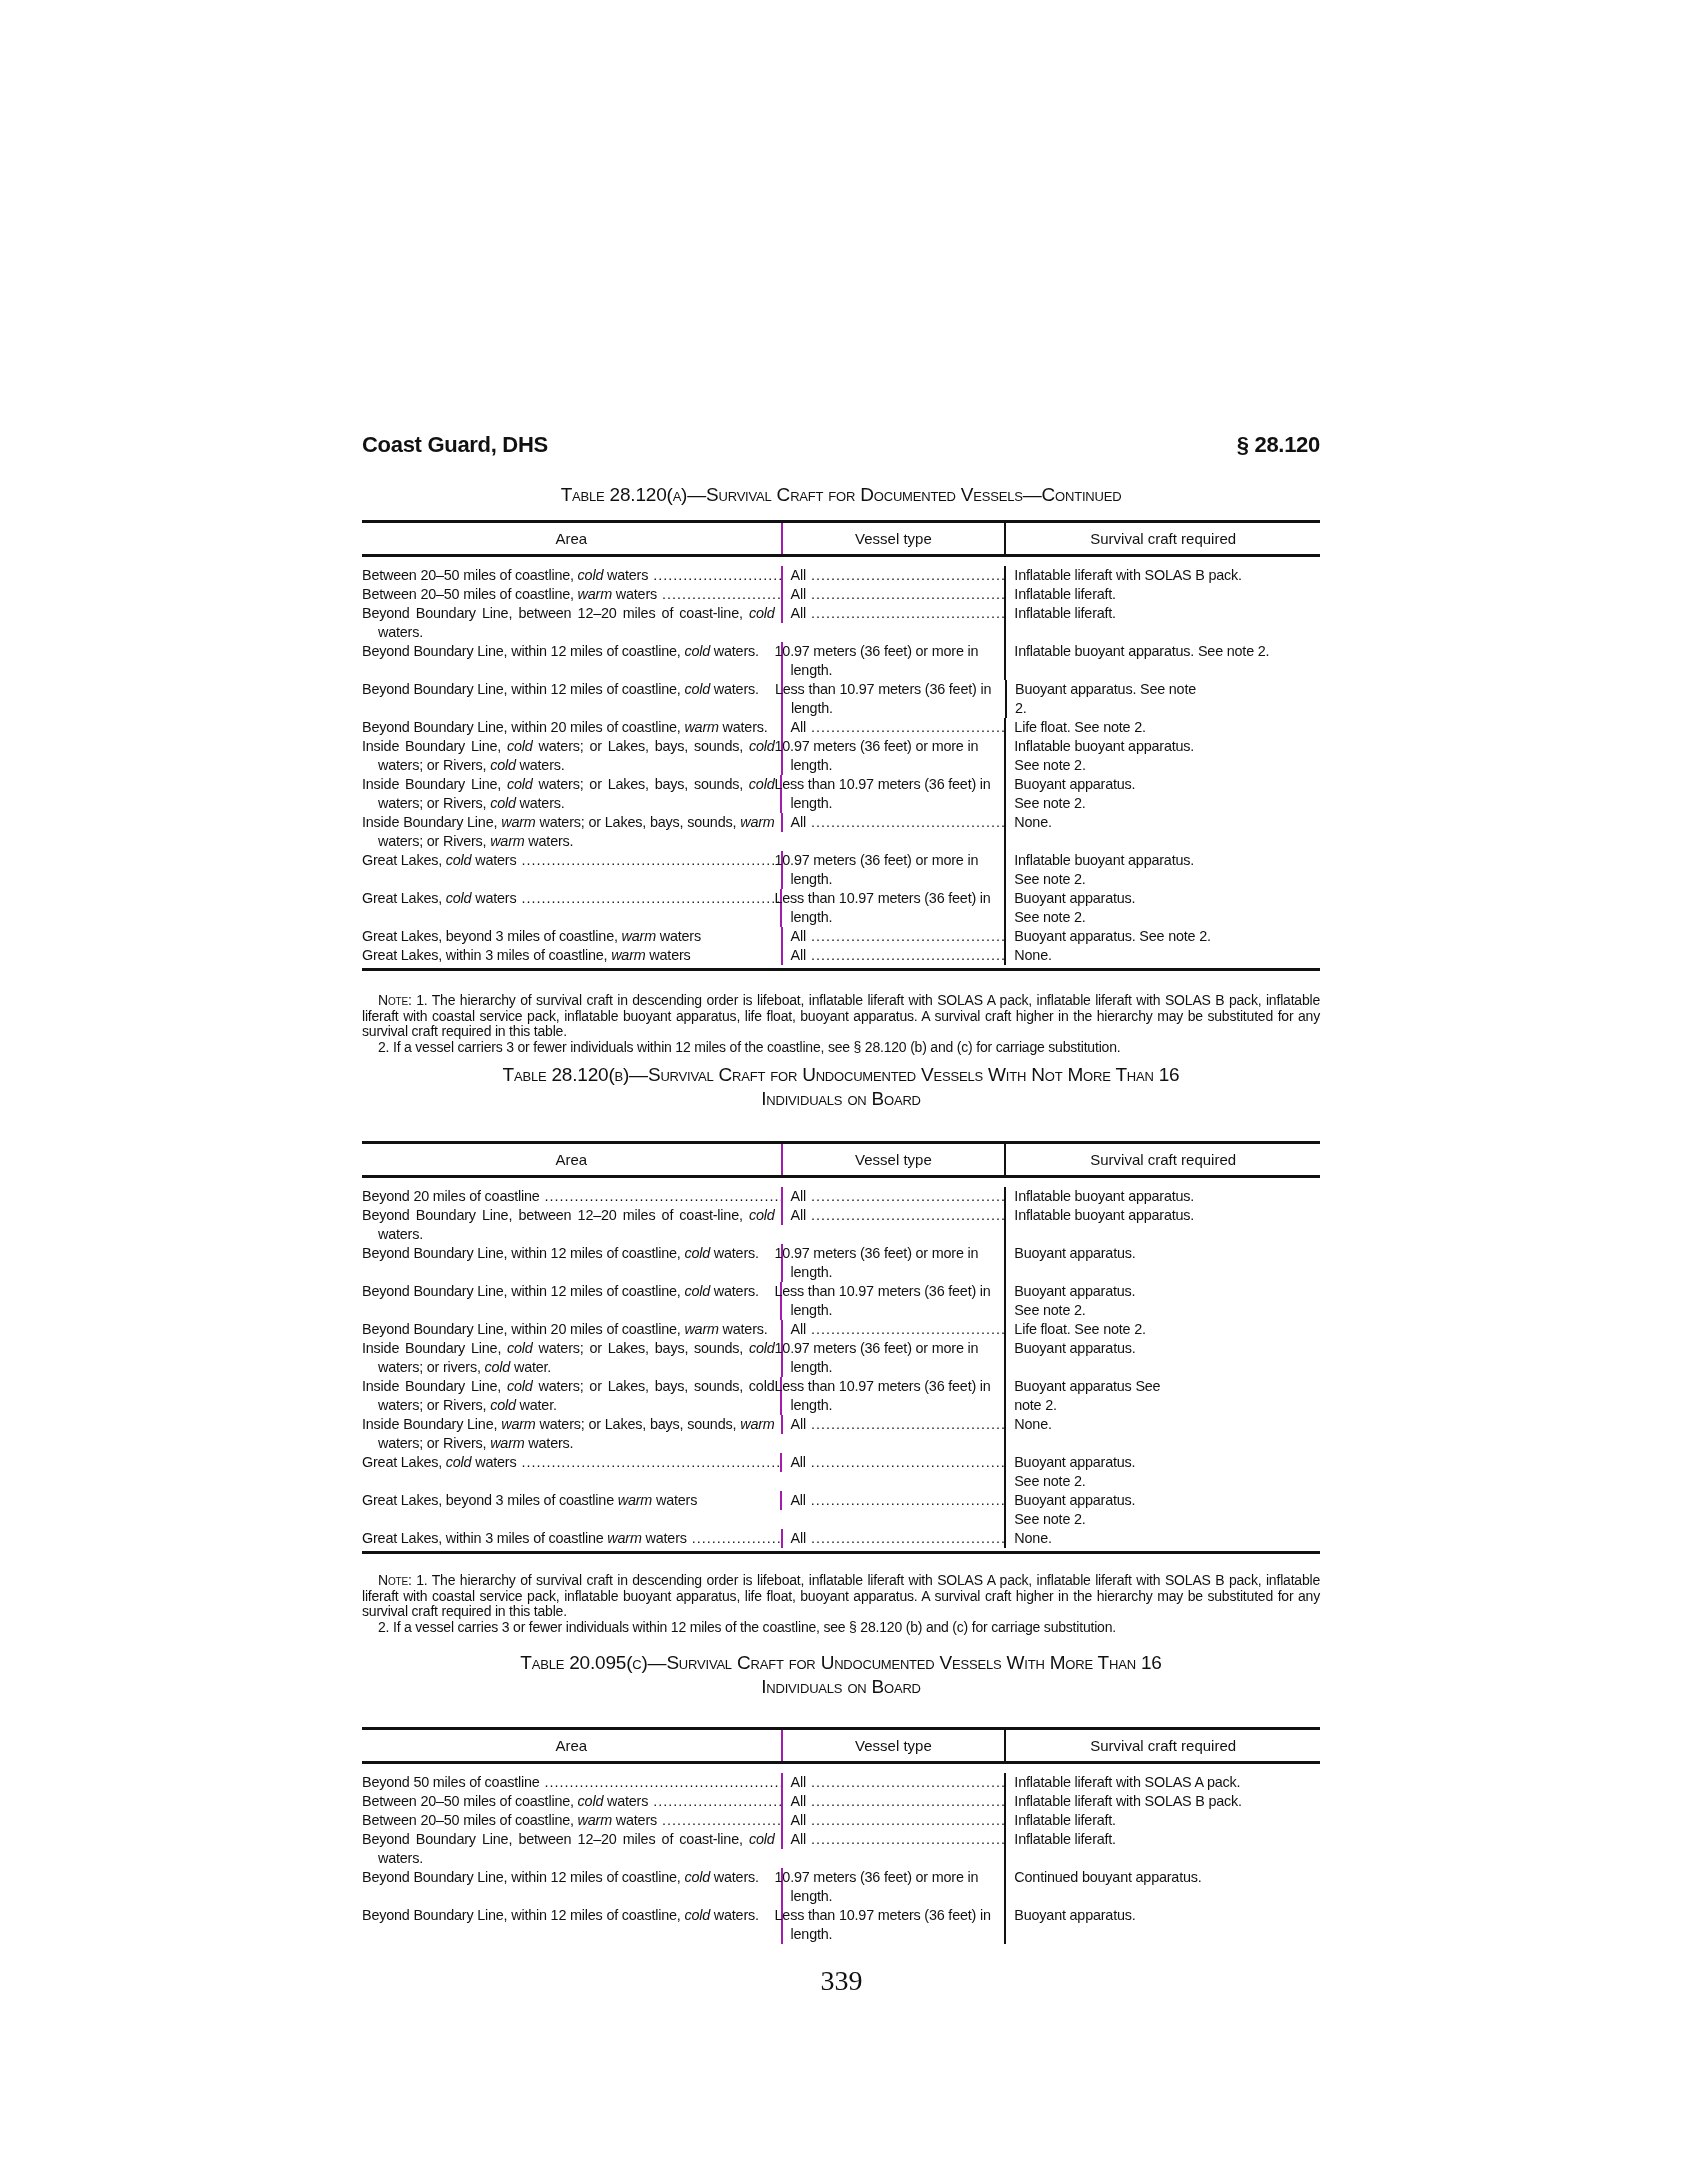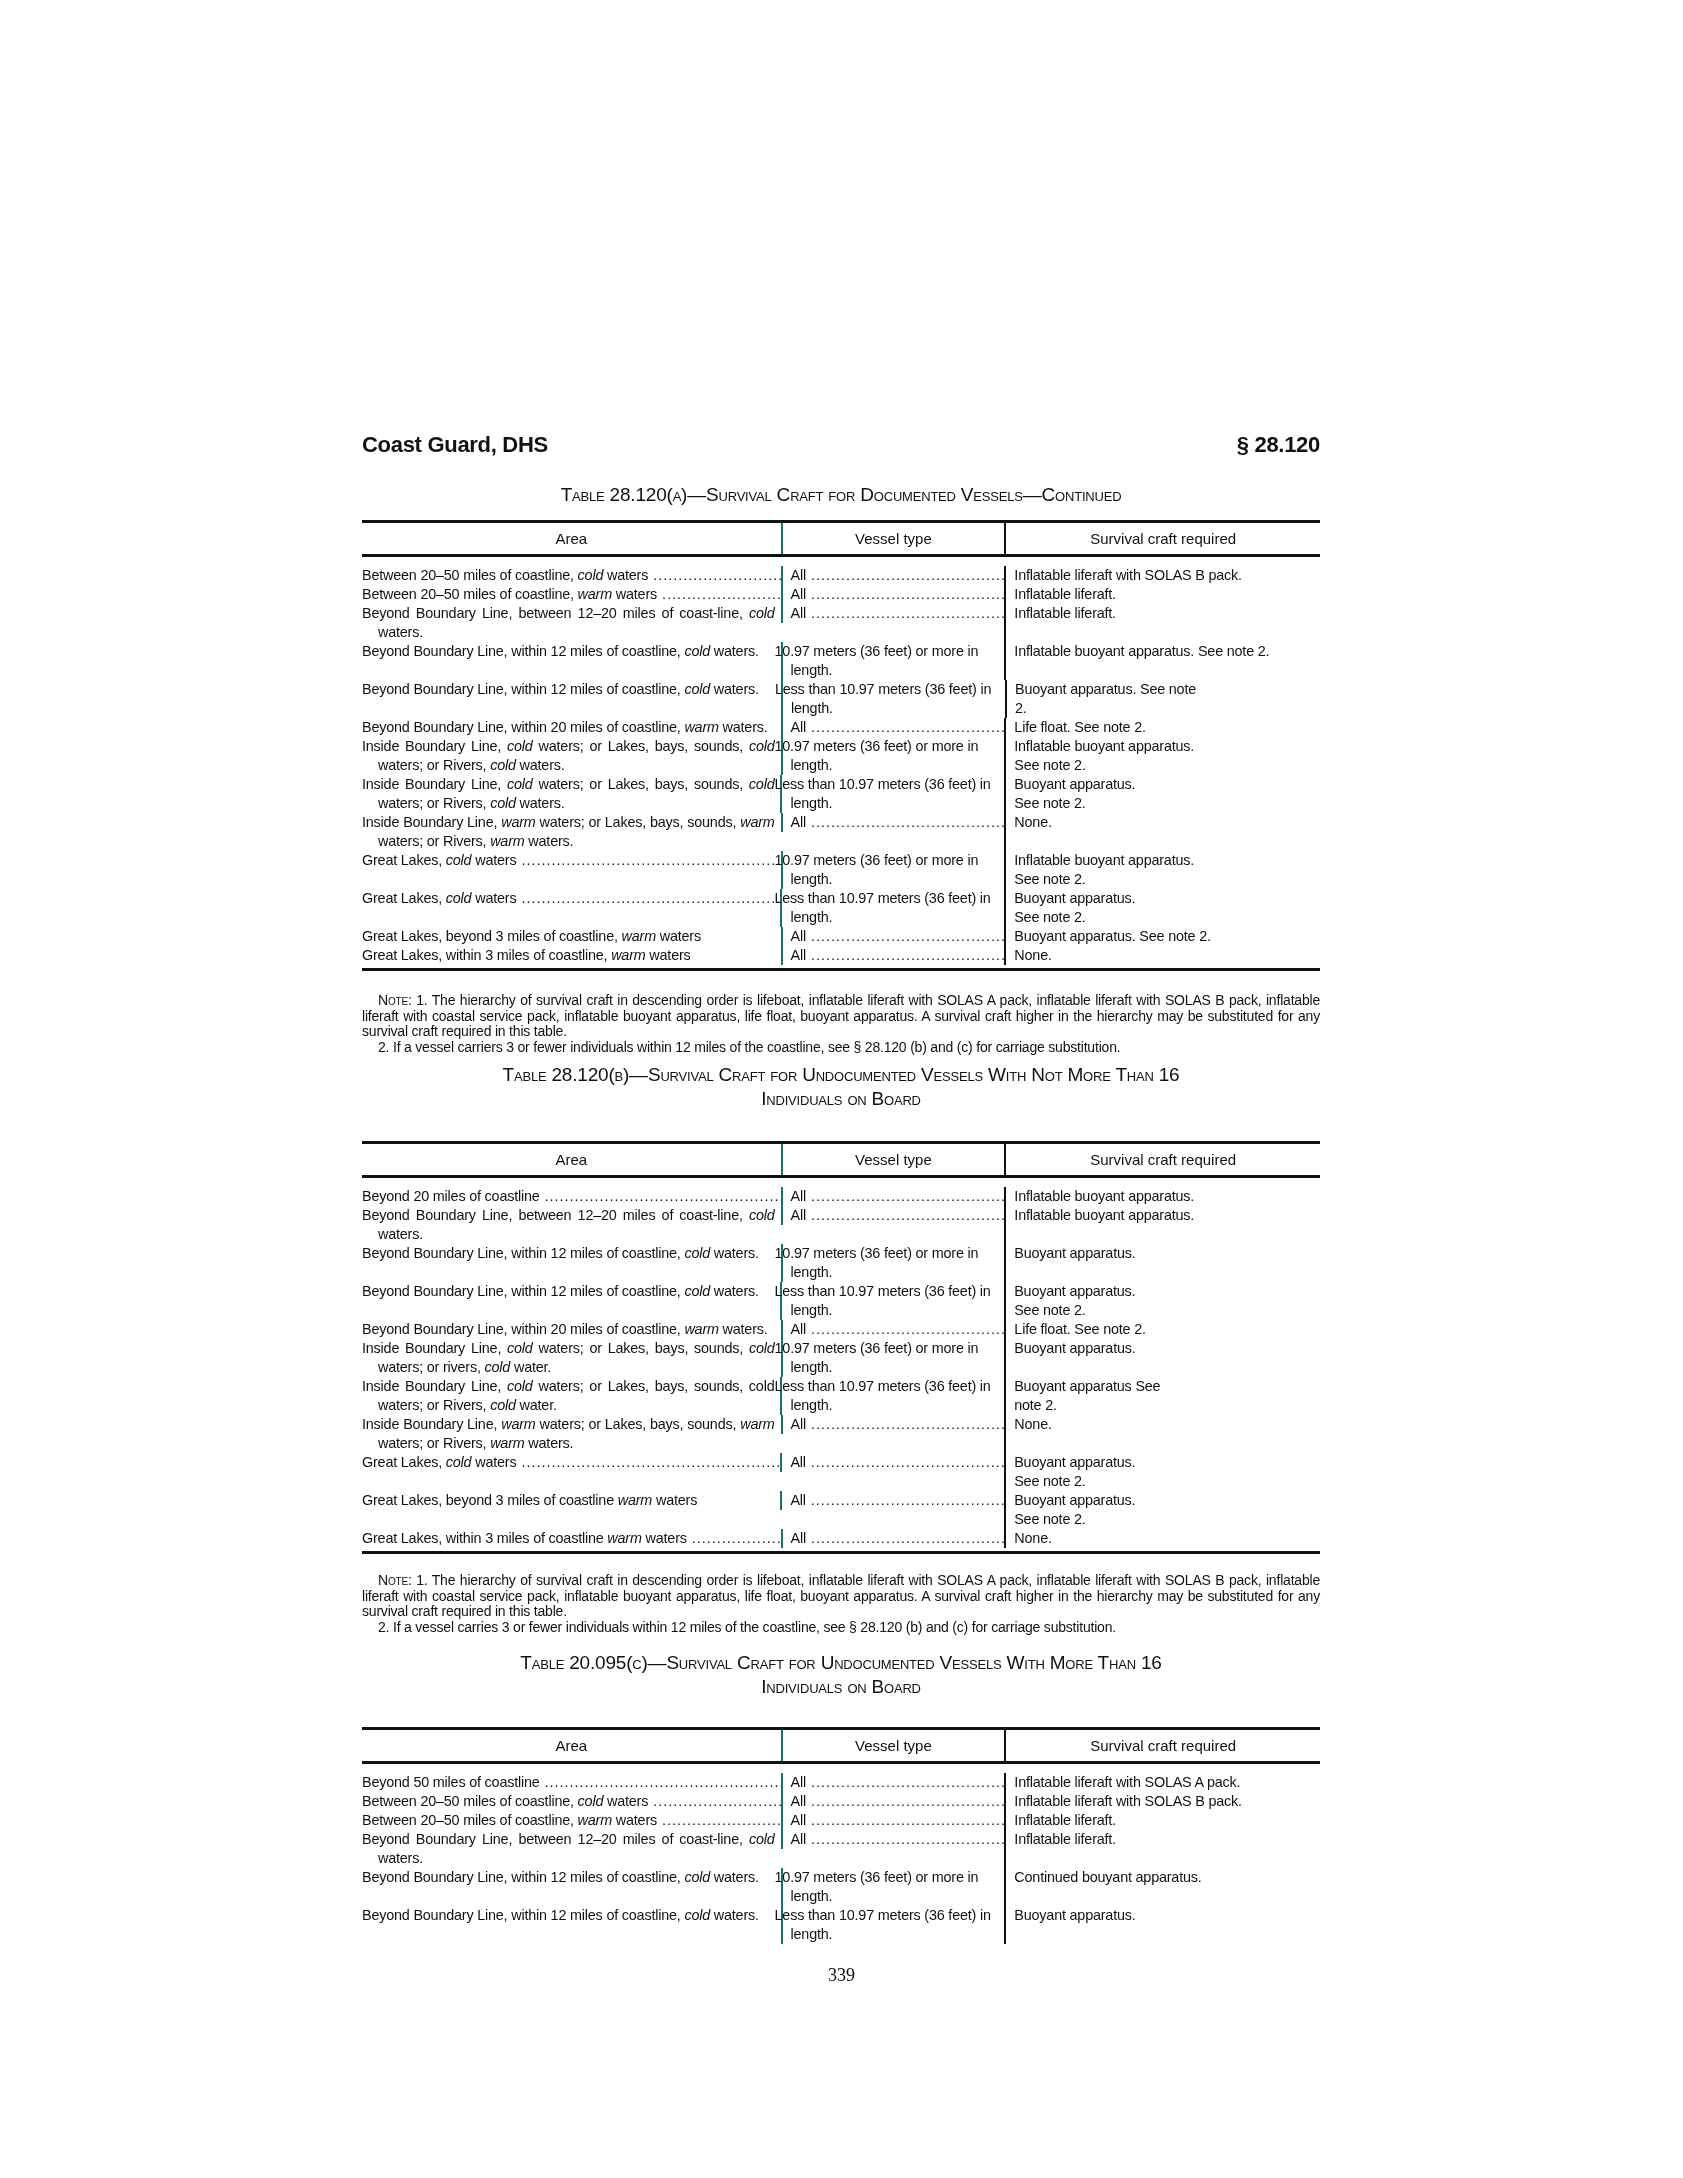--- a/index.html
+++ b/index.html
@@ -5,34 +5,34 @@
   html, body { margin:0; padding:0; background:#ffffff; }
   body { width:1683px; height:2178px; position:relative; overflow:hidden; color:#111; font-family:"Liberation Sans", sans-serif; }
   .running-head { position:absolute; top:432px; left:362px; width:958px; height:30px; font-family:"Liberation Sans", sans-serif; font-weight:bold; font-size:22px; letter-spacing:-0.3px; }
   .running-head .left { position:absolute; left:0; top:0; }
   .running-head .right { position:absolute; right:0; top:0; }
   .table-title { position:absolute; left:362px; width:958px; text-align:center; font-size:19px; line-height:24px; font-variant:small-caps; letter-spacing:-0.2px; }
   .tbl { position:absolute; left:362px; width:958px; border-top:3px solid #111; }
   .tbl .hdr { display:flex; height:31px; border-bottom:3px solid #111; font-size:15px; }
   .tbl .hdr div { display:flex; align-items:center; justify-content:center; }
   .c1 { width:419px; box-sizing:border-box; }
-  .c2 { width:224px; box-sizing:border-box; border-left:2px solid #0f766e; }
+  .c2 { width:224px; box-sizing:border-box; border-left:2px solid #a21caf; }
   .c3 { width:316px; box-sizing:border-box; border-left:2px solid #111; }
   .row { display:flex; font-size:14.4px; line-height:19px; letter-spacing:-0.2px; }
   .row .c1 { padding-right:6px; text-align:justify; }
   .row .c2 { padding-left:8px; padding-right:6px; }
   .row .c3 { padding-left:8px; padding-right:2px; }
   .hang { padding-left:16px; text-indent:-16px; }
   .dots { overflow:hidden; white-space:nowrap; }
   .dots::after { content:" ................................................................................................................................"; letter-spacing:1px; }
   .tbl-bottom { border-top:3px solid #111; }
   .note { position:absolute; left:362px; width:958px; font-size:14px; line-height:15.6px; text-align:justify; letter-spacing:-0.2px; }
   .note p { margin:0; text-indent:16px; }
   .note .sc { font-variant:small-caps; }
-  .folio { position:absolute; top:1965px; left:0; width:1683px; text-align:center; font-family:"Liberation Serif", serif; font-size:18px; }
+  .folio { position:absolute; top:1965px; left:0; width:1683px; text-align:center; font-family:"Liberation Serif", serif; font-size:28px; }
   em { font-style:italic; }
 </style>
 </head>
 <body>
 
 <div class="running-head">
   <span class="left">Coast Guard, DHS</span>
   <span class="right">§ 28.120</span>
 </div>
 

